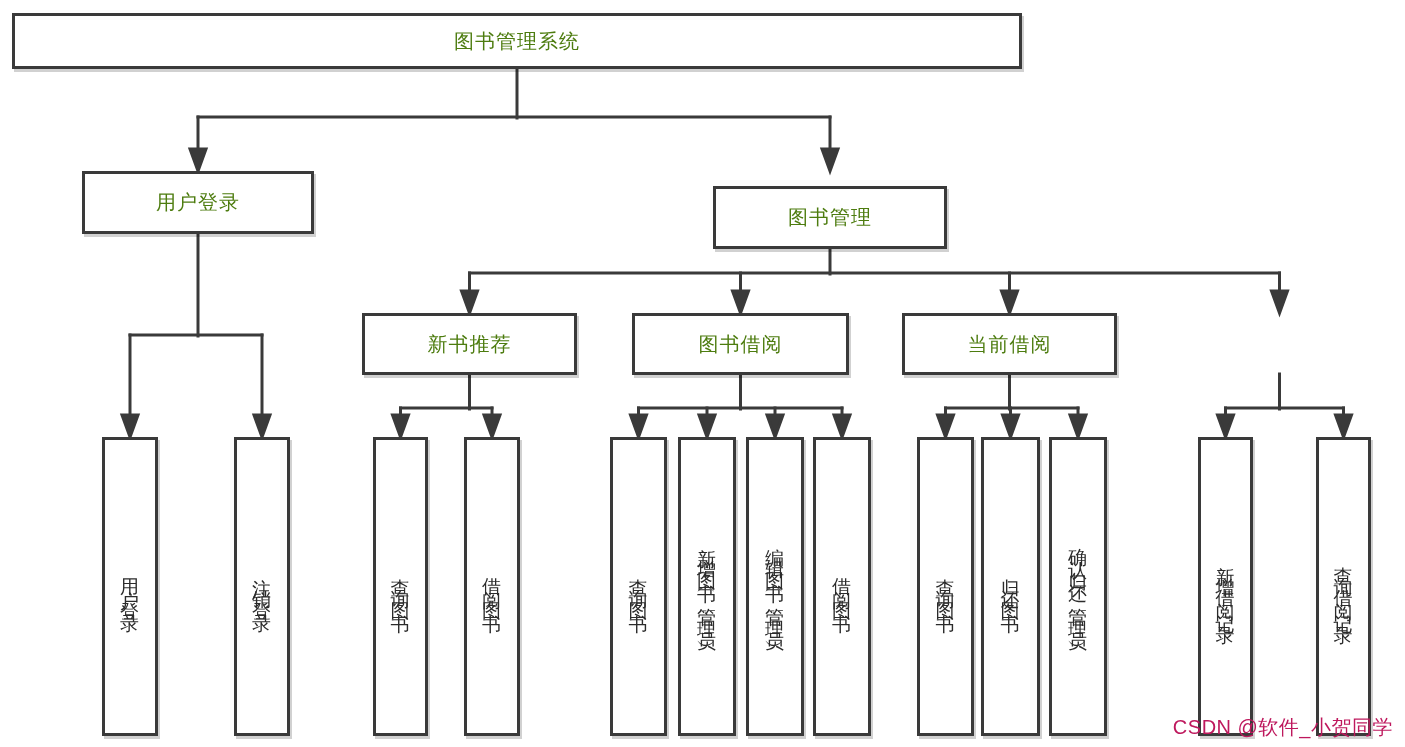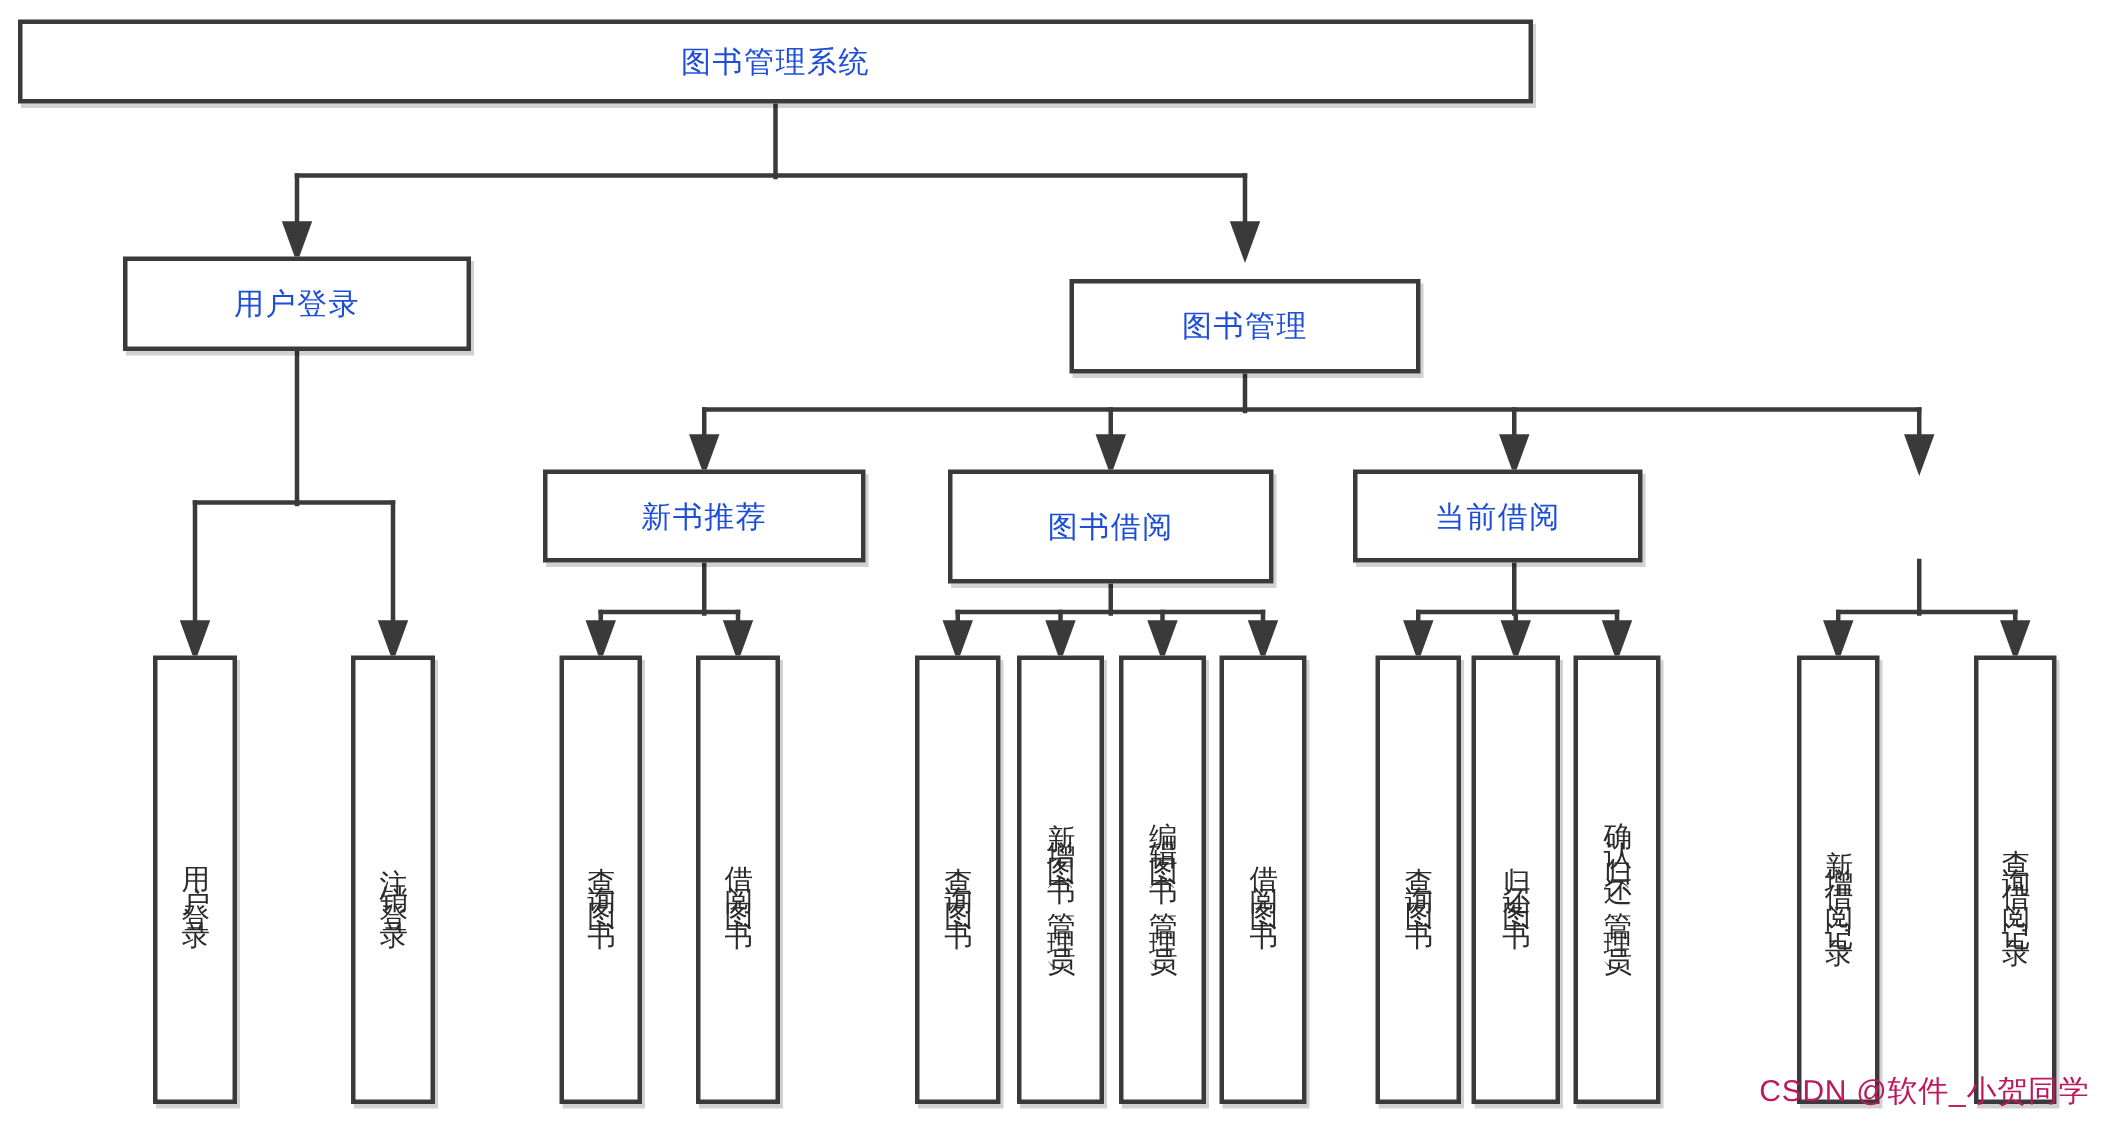--- a/index.html
+++ b/index.html
@@ -22,21 +22,21 @@
     background: #ffffff;
     border: 3px solid #3a3a3a;
     box-shadow: 2px 3px 0 rgba(0,0,0,0.18);
     display: flex;
     align-items: center;
     justify-content: center;
     z-index: 2;
   }
   .h-label {
     font-size: 20px;
-    color: #1d4ed8;
+    color: #4d7c0f;
     letter-spacing: 1px;
     white-space: nowrap;
   }
   .v-label {
     writing-mode: vertical-rl;
     text-orientation: mixed;
     font-size: 19px;
     line-height: 1;
     letter-spacing: 12px;
     color: #2b2b2b;
@@ -127,24 +127,24 @@
   <div class="box" style="left:82px; top:171px; width:232px; height:63px;">
     <span class="h-label">用户登录</span>
   </div>
   <div class="box" style="left:713px; top:186px; width:234px; height:63px;">
     <span class="h-label">图书管理</span>
   </div>
 
   <div class="box" style="left:362px; top:313px; width:215px; height:62px;align-items:center;">
     <span class="h-label">新书推荐</span>
   </div>
-  <div class="box" style="left:632px; top:313px; width:217px; height:76px;">
+  <div class="box" style="left:632px; top:313px; width:217px; height:62px;">
     <span class="h-label">图书借阅</span>
   </div>
-  <div class="box" style="left:902px; top:313px; width:193px; height:62px;">
+  <div class="box" style="left:902px; top:313px; width:215px; height:62px;">
     <span class="h-label">当前借阅</span>
   </div>
 
   <div class="box" style="left:102px; top:437px; width:56px; height:299px;">
     <span class="v-label">用户登录</span>
   </div>
   <div class="box" style="left:234px; top:437px; width:56px; height:299px;">
     <span class="v-label">注销登录</span>
   </div>
 

